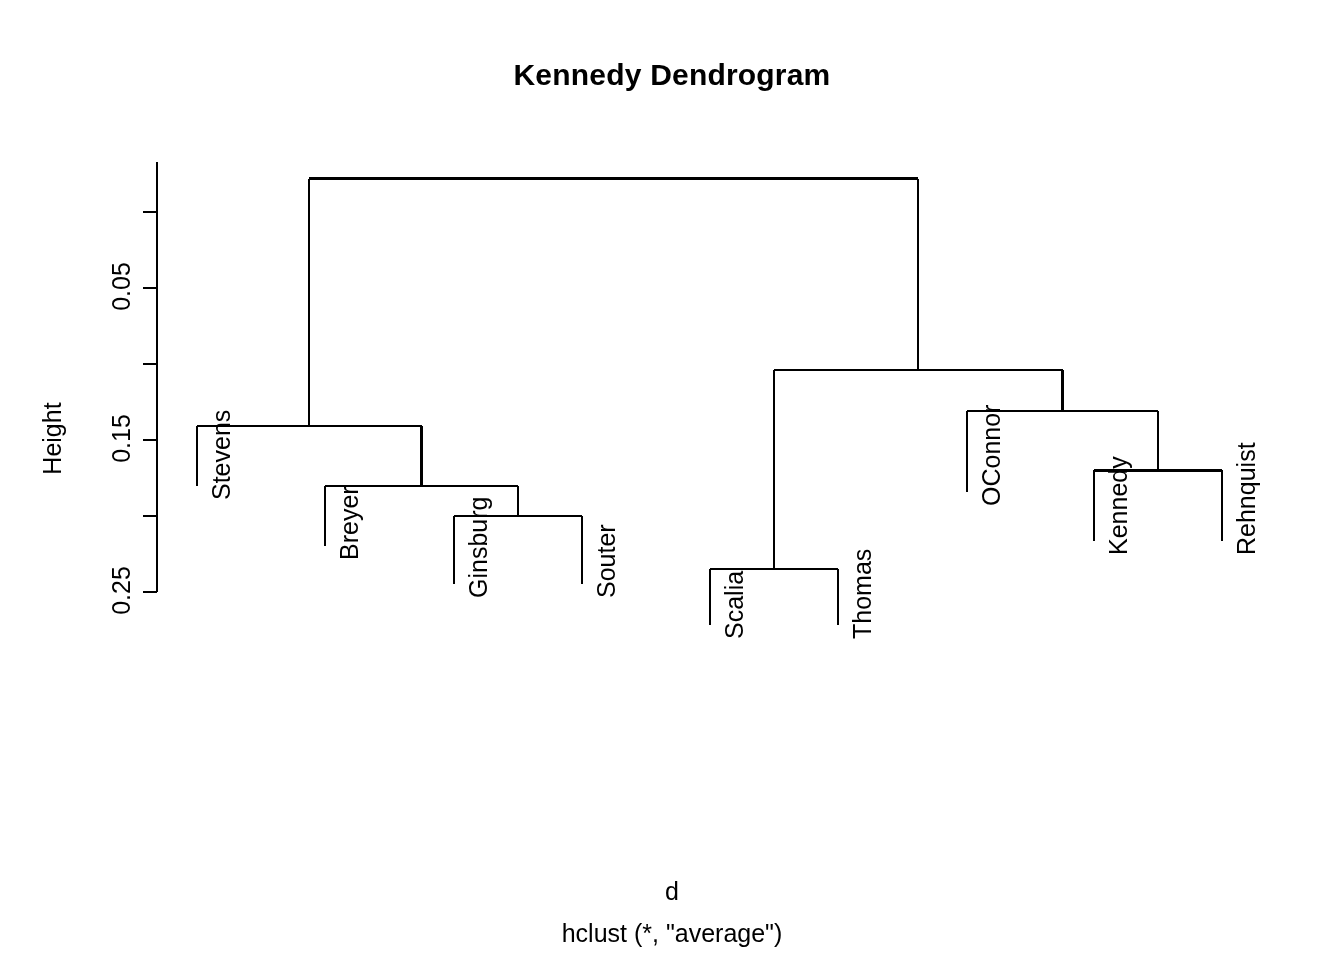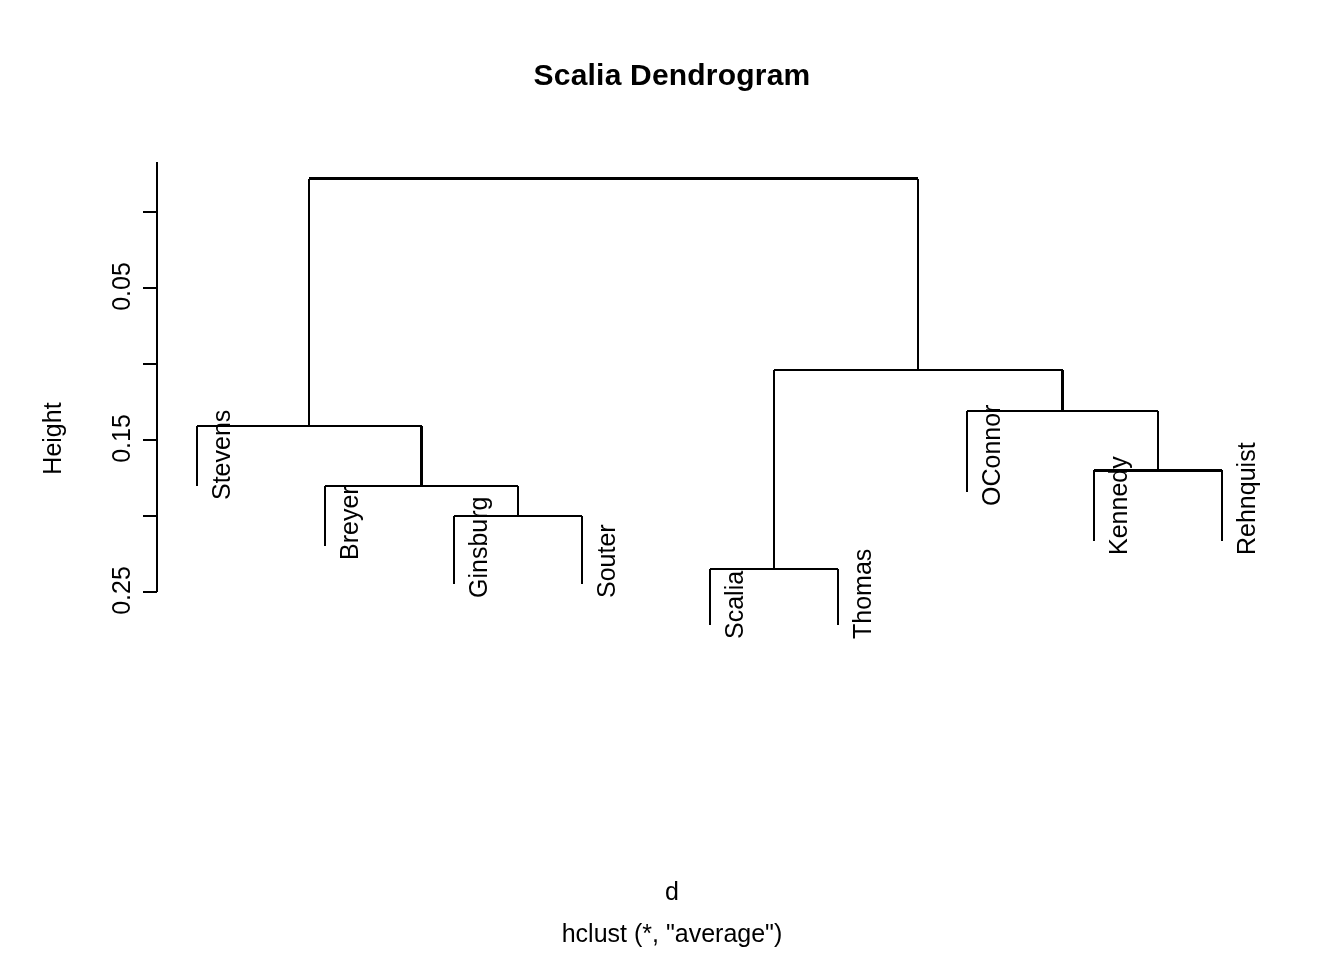--- a/index.html
+++ b/index.html
@@ -58,21 +58,21 @@
   .sub2{
     position:absolute;
     left:0;top:919px;width:1344px;
     text-align:center;
     font-size:25px;
   }
 </style>
 </head>
 <body>
 
-<div class="title">Scalia Dendrogram</div>
+<div class="title">Kennedy Dendrogram</div>
 <div class="ylab">Height</div>
 
 <svg id="plot" viewBox="0 0 1344 960" xmlns="http://www.w3.org/2000/svg">
   <g id="axis-group">
       <line x1="157" y1="161.83999999999997" x2="157" y2="592" stroke="#000000" stroke-width="2.2" shape-rendering="crispEdges"></line>
       <line x1="143" y1="592" x2="157" y2="592" stroke="#000000" stroke-width="2.2" shape-rendering="crispEdges"></line>
       <line x1="143" y1="440" x2="157" y2="440" stroke="#000000" stroke-width="2.2" shape-rendering="crispEdges"></line>
       <line x1="143" y1="288" x2="157" y2="288" stroke="#000000" stroke-width="2.2" shape-rendering="crispEdges"></line>
       <line x1="143" y1="516" x2="157" y2="516" stroke="#000000" stroke-width="2.2" shape-rendering="crispEdges"></line>
       <line x1="143" y1="364" x2="157" y2="364" stroke="#000000" stroke-width="2.2" shape-rendering="crispEdges"></line>

